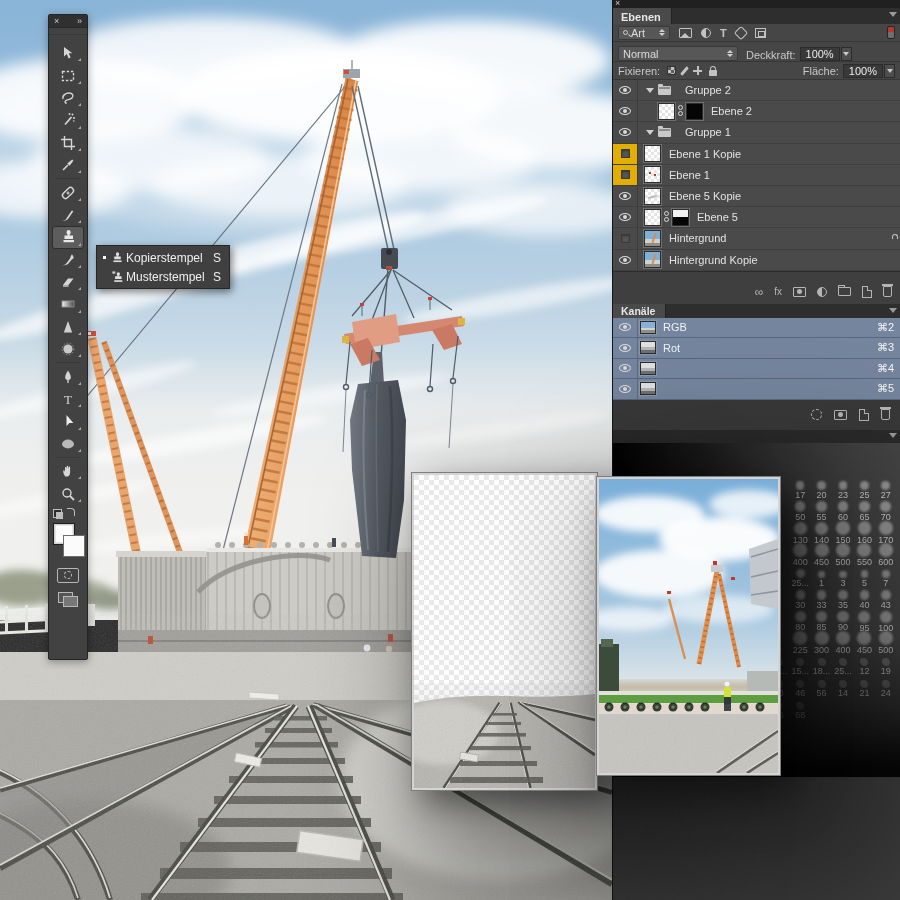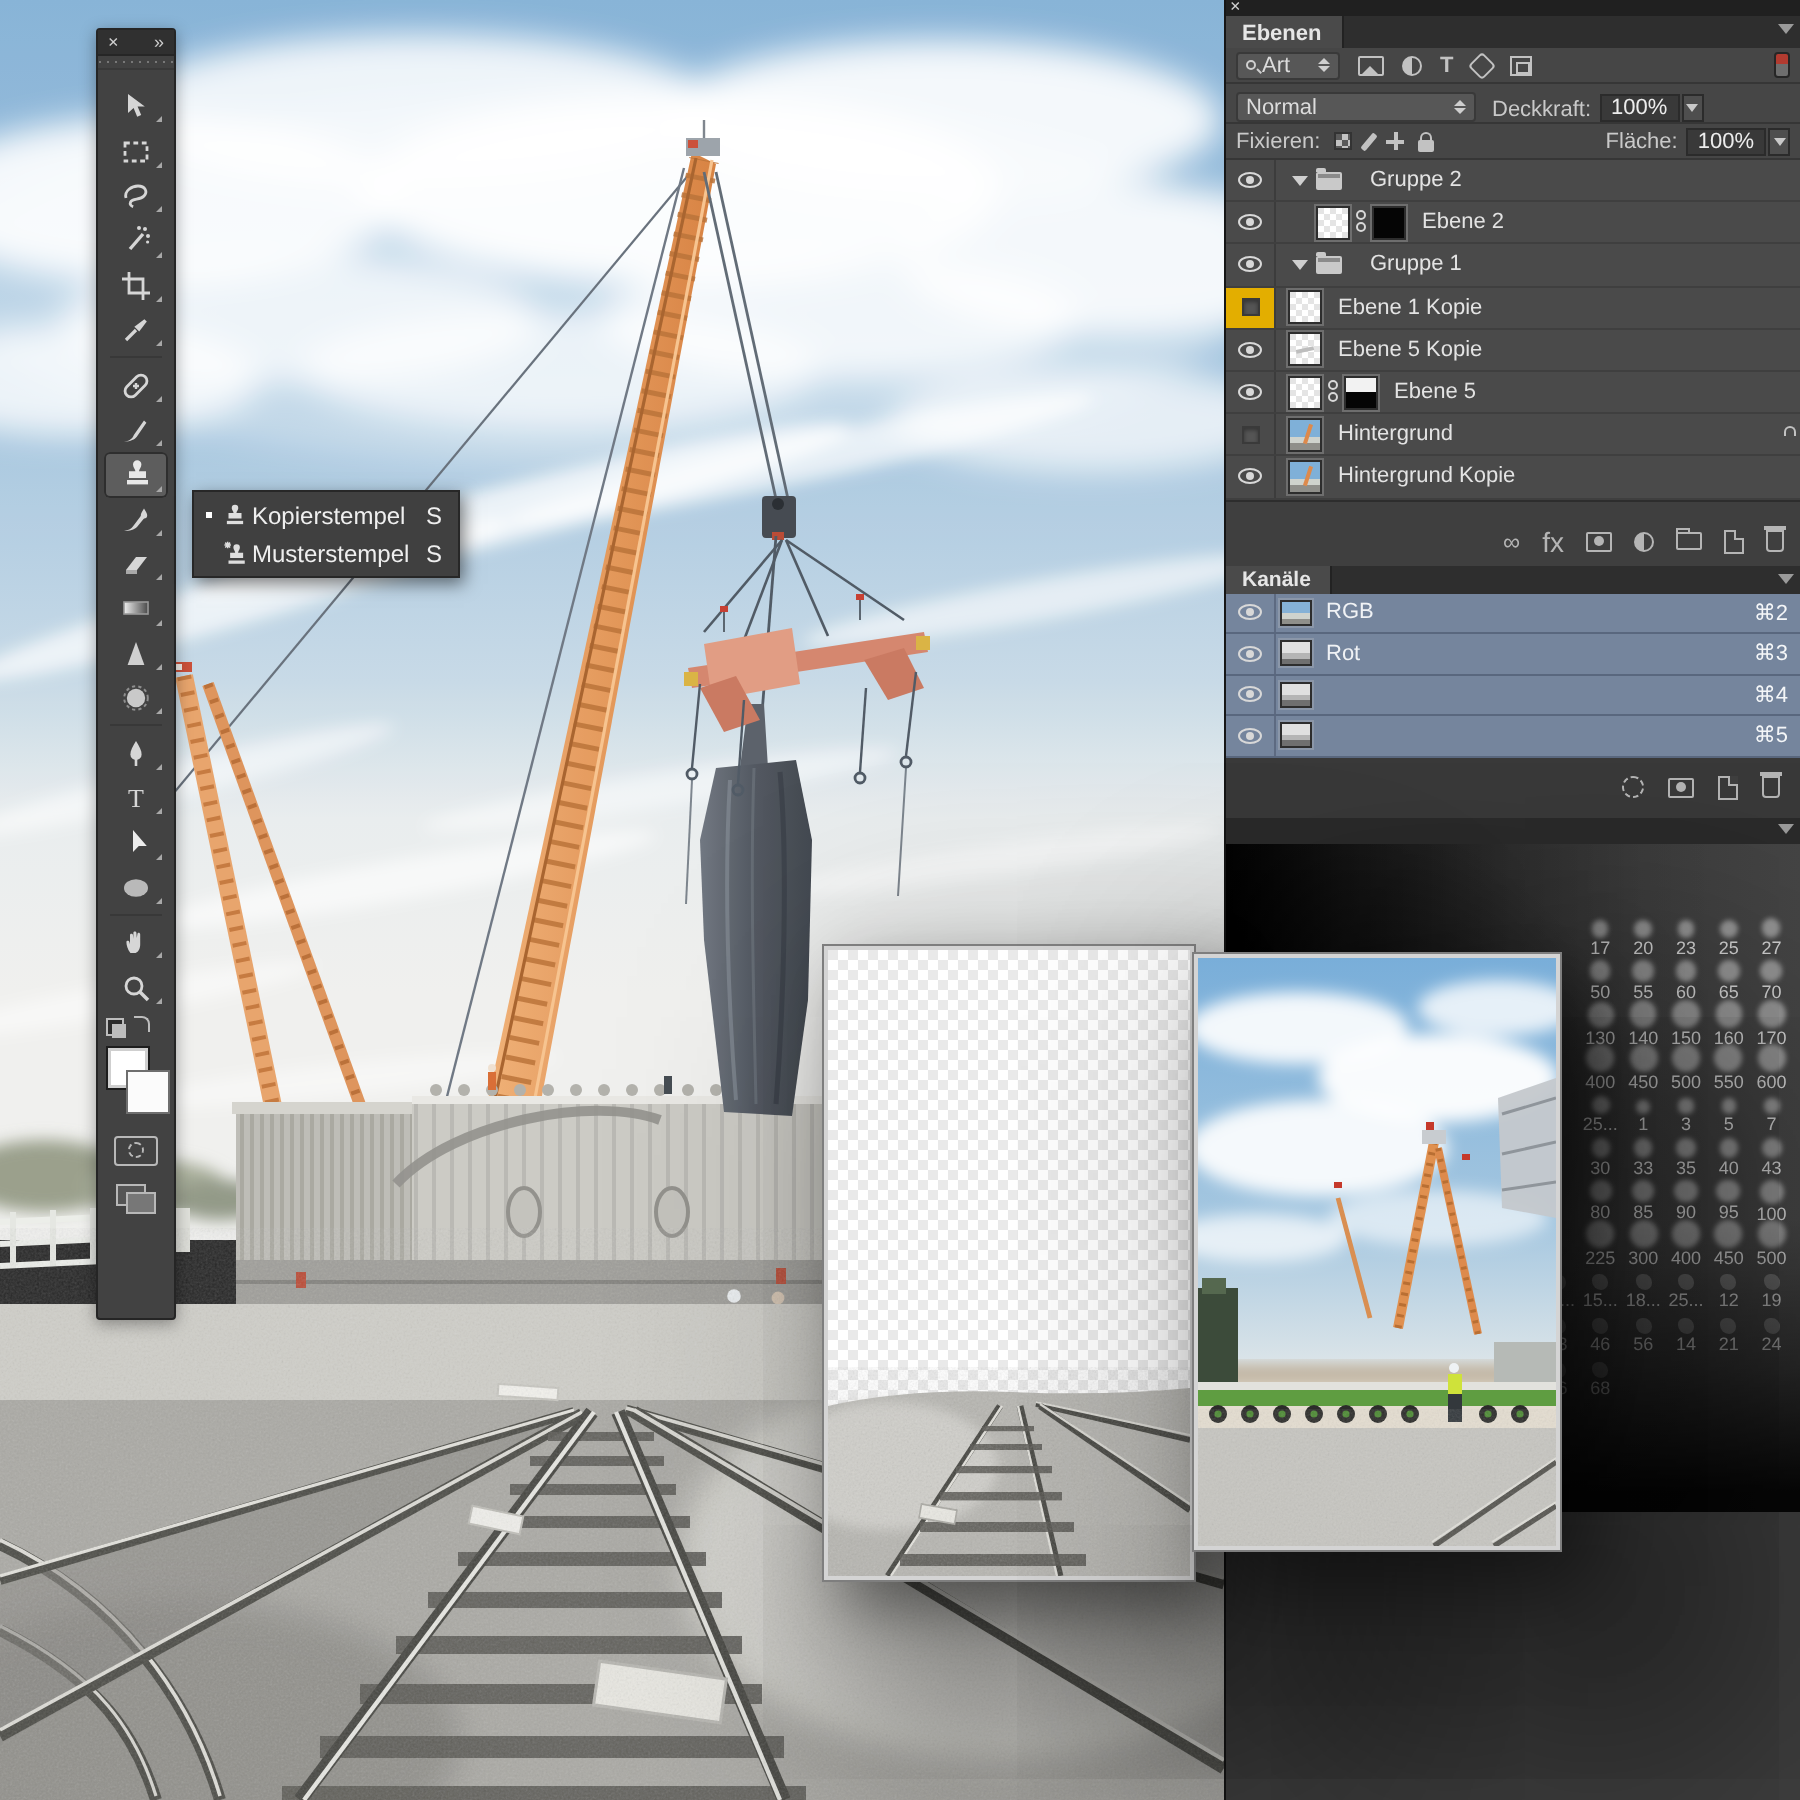--- a/index.html
+++ b/index.html
@@ -87,21 +87,21 @@
   .maskthumb.split{background:linear-gradient(#f2f2f2 0 45%,#050505 45%);}
   .lname{margin-left:8px;white-space:nowrap;}
   .rlock{margin-left:auto;margin-right:9px;}
   .rlock .lock{transform:scale(.9);}
 
   
   .pfooter{height:33px;background:#3f3f3f;border-top:1px solid #2d2d2d;display:flex;align-items:center;
            justify-content:flex-end;gap:11px;padding:8px 8px 0 0;}
   .ic{display:inline-block;color:#b5b5b5;}
   .ic-link{font-size:12px;line-height:10px;}
-  .ic-effects{font-size:14px;line-height:10px;}
+  .ic-effects{font-size:10px;line-height:10px;}
   .ic-layer-mask,.ic-save-selection{width:13px;height:10px;border:1px solid #b5b5b5;border-radius:1px;position:relative;}
   .ic-layer-mask::after,.ic-save-selection::after{content:"";position:absolute;left:3px;top:1.5px;width:5px;height:5px;border-radius:50%;background:#b5b5b5;}
   .ic-adjustment{width:10px;height:10px;border:1px solid #b5b5b5;border-radius:50%;background:linear-gradient(90deg,#b5b5b5 50%,transparent 50%);}
   .ic-group{width:13px;height:9px;border:1px solid #b5b5b5;border-radius:1px;position:relative;}
   .ic-group::before{content:"";position:absolute;left:-1px;top:-3px;width:5px;height:2px;border:1px solid #b5b5b5;border-bottom:none;}
   .ic-new-layer,.ic-new-channel{width:10px;height:12px;border:1px solid #b5b5b5;position:relative;}
   .ic-new-layer::after,.ic-new-channel::after{content:"";position:absolute;right:-1px;top:-1px;width:4px;height:4px;background:#3f3f3f;border-left:1px solid #b5b5b5;border-bottom:1px solid #b5b5b5;}
   .ic-delete{width:9px;height:11px;border:1px solid #b5b5b5;border-radius:0 0 2px 2px;position:relative;}
   .ic-delete::before{content:"";position:absolute;left:-2px;top:-3px;width:11px;height:1.5px;background:#b5b5b5;}
   .ic-load-selection{width:11px;height:11px;border:1px dashed #b5b5b5;border-radius:50%;}
@@ -541,20 +541,28 @@
           <span class="folder"></span>
           <span class="lname">Gruppe 1</span>
         </div>
         <div class="lrow">
           <div class="eyecell yellow">
             <span class="nov"></span>
           </div>
           <span style="width: 6px; flex: 0 0 auto;"></span>
           <span class="thumb"></span>
           <span class="lname">Ebene 1 Kopie</span>
+        </div>
+        <div class="lrow">
+          <div class="eyecell yellow">
+            <span class="nov"></span>
+          </div>
+          <span style="width: 6px; flex: 0 0 auto;"></span>
+          <span class="thumb red1"></span>
+          <span class="lname">Ebene 1</span>
         </div>
         <div class="lrow">
           <div class="eyecell">
             <span class="eye"></span>
           </div>
           <span style="width: 6px; flex: 0 0 auto;"></span>
           <span class="thumb faint"></span>
           <span class="lname">Ebene 5 Kopie</span>
         </div>
         <div class="lrow">

